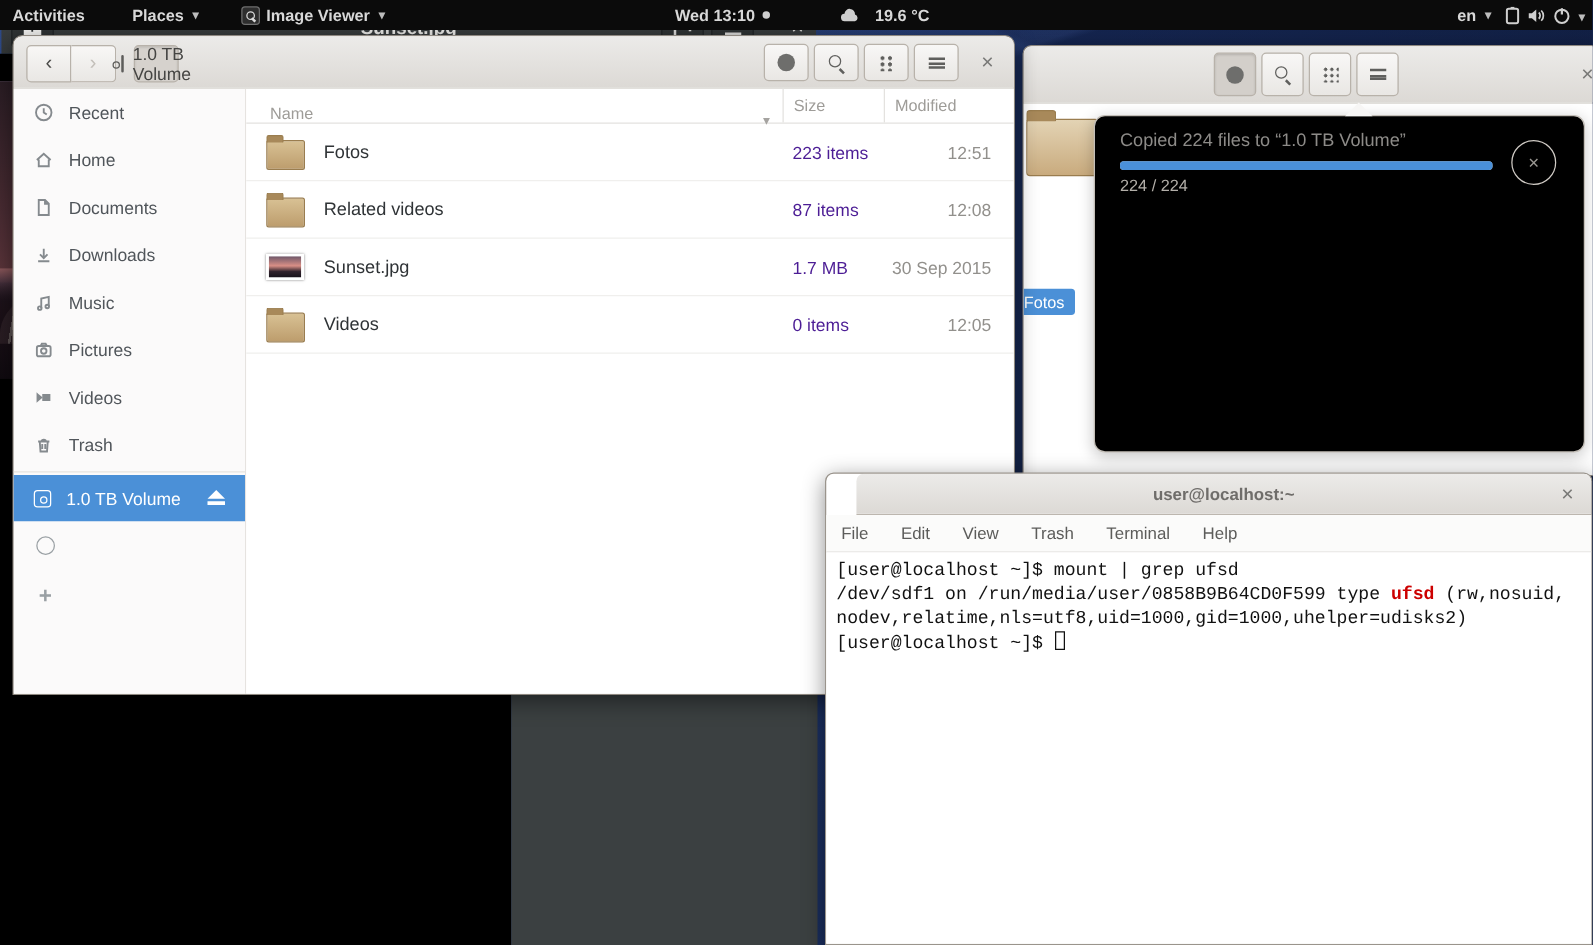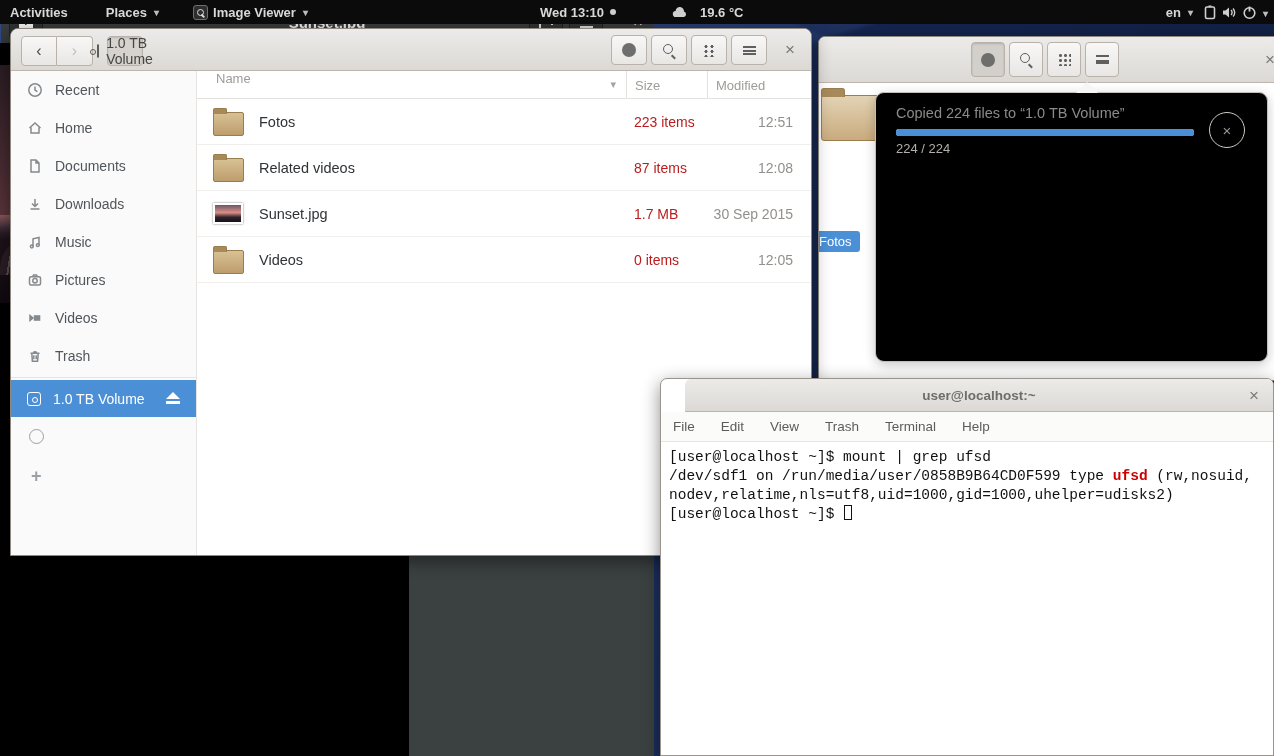--- a/index.html
+++ b/index.html
@@ -98,29 +98,29 @@
     background:#4b90d7; color:#fff; position:relative; }
   .sb-volume .drive-ico { border-color:#fff; }
   .sb-volume .drive-ico::after { border-color:#fff; }
   .eject { position:absolute; right:16px; width:0; height:0; border-left:7px solid transparent;
     border-right:7px solid transparent; border-bottom:7px solid #fff; top:12px; }
   .eject::after { content:""; position:absolute; left:-7px; top:9px; width:14px; height:3px; background:#fff; }
   .sb-stub-circle { width:15px; height:15px; border:1.6px solid #9aa0a4; border-radius:50%; margin-left:18px; margin-top:12px; }
   .sb-stub-plus { margin-left:20px; margin-top:22px; color:#9aa0a4; font-size:18px; font-weight:700; }
 
   .listing { position:absolute; left:186px; top:42px; right:0; bottom:0; background:#fff; }
-  .col-hdr { display:flex; height:28px; align-items:flex-start; color:#9e9c98; font-size:13px; border-bottom:1px solid #e4e2df; }
+  .col-hdr { display:flex; height:28px; align-items:flex-end; color:#9e9c98; font-size:13px; border-bottom:1px solid #e4e2df; }
   .col-name { width:429px; padding-left:19px; position:relative; }
   .sort-arrow { position:absolute; right:10px; top:7px; color:#a5a3a0; font-size:11px; }
   .col-size { width:81px; padding-left:8px; border-left:1px solid #e4e2df; height:28px; display:flex; align-items:center; }
   .col-mod { width:96px; padding-left:8px; border-left:1px solid #e4e2df; height:28px; display:flex; align-items:center; }
   .frow { display:flex; align-items:center; height:46px; border-bottom:1px solid #f0efed; font-size:14.5px; color:#2f3336; }
   .fr-icon { width:62px; display:flex; justify-content:center; }
   .fr-name { width:367px; }
-  .fr-size { width:81px; padding-left:8px; font-size:14px; color:#b91c1c; }
+  .fr-size { width:81px; padding-left:8px; font-size:14px; color:#4c1d95; }
   .fr-mod { width:96px; padding-right:10px; font-size:14px; color:#92908c; text-align:right; }
   .folder { width:31px; height:24px; background:linear-gradient(#d8c194,#bd9d6d); border:1px solid #9a7d4f; border-radius:2px; position:relative; margin-top:4px; }
   .folder::before { content:""; position:absolute; left:-1px; top:-5px; width:12px; height:5px;
     background:#a8895a; border:1px solid #9a7d4f; border-bottom:none; border-radius:2px 2px 0 0; }
   .thumb { width:30px; height:21px; border:2px solid #fff; box-shadow:0 0 2px rgba(0,0,0,.5);
     background:linear-gradient(180deg,#6d5668 0%,#d98f86 45%,#30222c 72%,#17121a 100%); }
 
   
   #terminal { left:660px; top:378px; width:614px; height:378px; z-index:4; border-radius:7px 7px 0 0; border-color:#9a948c; }
   #terminal .headerbar { height:33px; justify-content:center; border-radius:6px 6px 0 0;margin-left:24px; }

